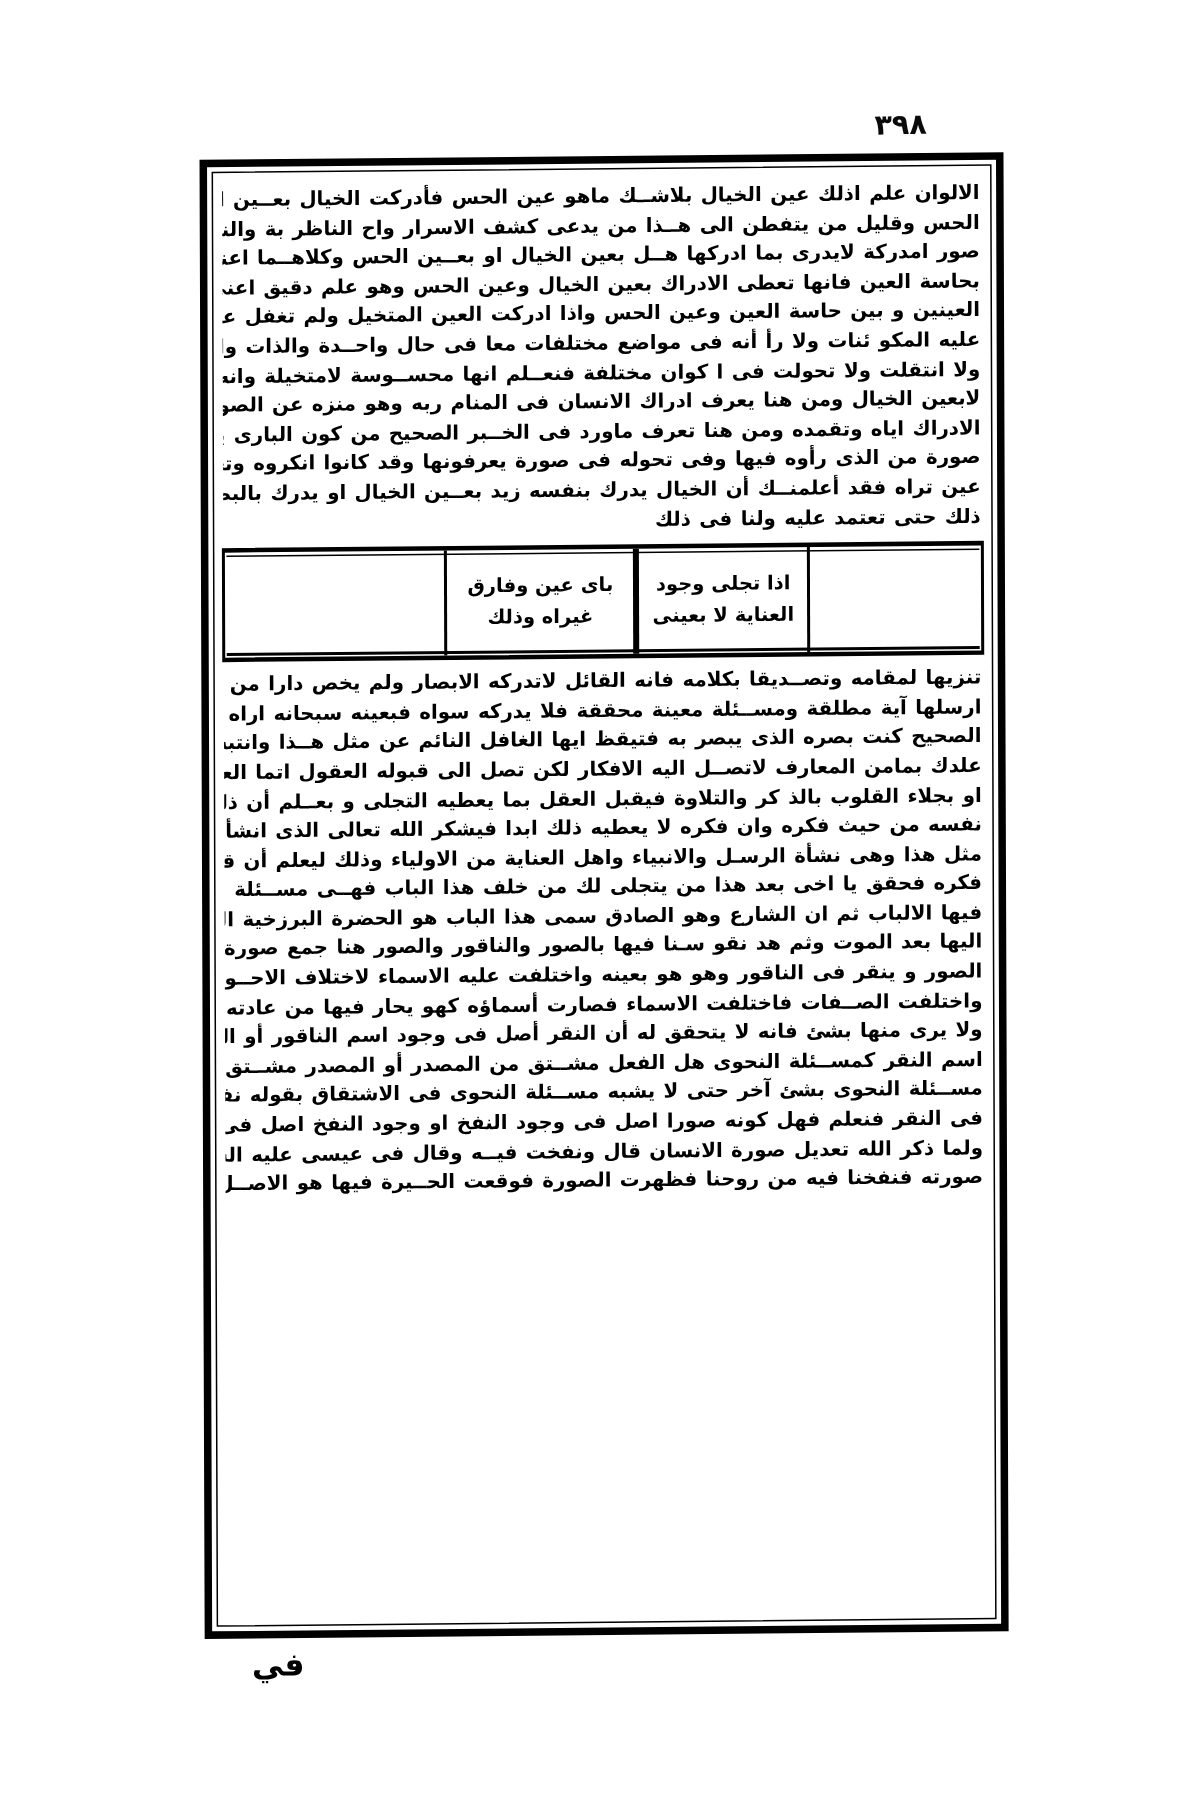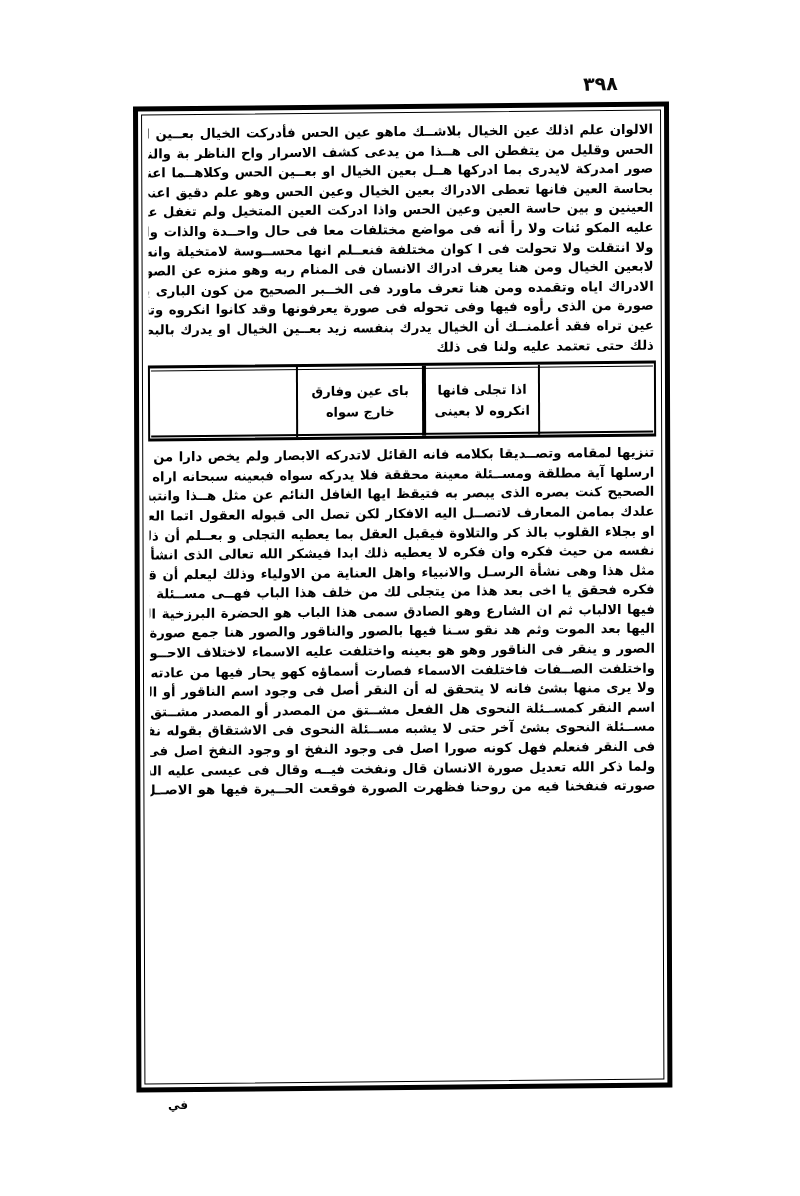--- a/index.html
+++ b/index.html
@@ -159,21 +159,21 @@
   .verse-cell.text-b      { width: 25%; border-left: 2.5px solid #000; }
   .verse-cell.blank-left  { width: 29%; }
   .verse-hemistich { display: block; white-space: nowrap; }
 
   
   #catchword {
     position: absolute;
     top: 1098px;
     left: 168px;
     font-family: "DejaVu Sans", "Liberation Sans", sans-serif;
-    font-size: 12px;
+    font-size: 21px;
     font-weight: 700;
     color: #000;
     direction: rtl;
     transform: rotate(-0.6deg);
   }
 </style>
 </head>
 <body>
 
 <div id="page-number">٣٩٨</div>
@@ -196,27 +196,27 @@
         <div class="arabic-line"><span>صورة من الذى رأوه فيها وفى تحوله فى صورة يعرفونها وقد كانوا انكروه وتعوّذوا منه فيعلم باى</span></div>
         <div class="arabic-line"><span>عين تراه فقد أعلمنــك أن الخيال يدرك بنفسه زيد بعــين الخيال او يدرك بالبصر وما الصحيح فى</span></div>
         <div class="arabic-line centered"><span>ذلك حتى تعتمد عليه ولنا فى ذلك</span></div>
       </div>
 
       <div id="verse-table">
 
         <div class="verse-cell blank-right"></div>
 
         <div class="verse-cell text-a">
-          <span class="verse-hemistich">اذا تجلى فانها</span>
-          <span class="verse-hemistich">انكروه لا بعينى</span>
+          <span class="verse-hemistich">اذا تجلى وجود</span>
+          <span class="verse-hemistich">العناية لا بعينى</span>
         </div>
 
         <div class="verse-cell text-b">
           <span class="verse-hemistich">باى عين وفارق</span>
-          <span class="verse-hemistich">خارج سواه</span>
+          <span class="verse-hemistich">غيراه وذلك</span>
         </div>
 
         <div class="verse-cell blank-left"></div>
       </div>
 
       <div id="bottom-text" class="arabic-block">
         <div class="arabic-line"><span>تنزيها لمقامه  وتصــديقا بكلامه  فانه القائل لاتدركه الابصار  ولم يخص دارا من دار  بل</span></div>
         <div class="arabic-line"><span>ارسلها آية مطلقة  ومســئلة معينة محققة  فلا يدركه سواه  فبعينه سبحانه اراه  وفى الخبر</span></div>
         <div class="arabic-line"><span>الصحيح كنت بصره الذى يبصر به  فتيقظ ايها الغافل النائم عن مثل هــذا وانتبه فلقد نقصت</span></div>
         <div class="arabic-line"><span>علدك بمامن المعارف لاتصــل اليه الافكار لكن تصل الى قبوله العقول اتما العناية الالهيــة</span></div>

